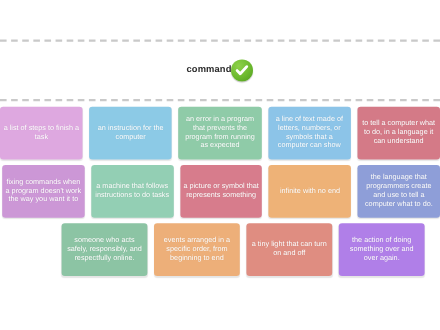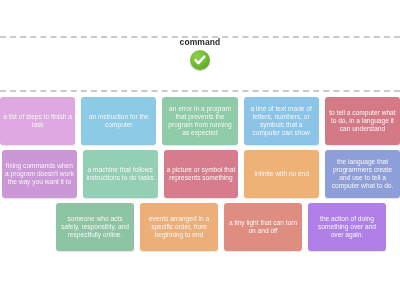--- a/index.html
+++ b/index.html
@@ -20,23 +20,23 @@
   .prompt-zone {
     position: absolute;
     left: 0;
     top: 36px;
     width: 400px;
     height: 56px;
     box-sizing: border-box;
     border-top: 2px dashed #c9c9c9;
     border-bottom: 2px dashed #c9c9c9;
     display: flex;
-    flex-direction: column;
+    flex-direction: row;
     align-items: center;
-    justify-content: flex-start;
+    justify-content: center;
   }
   .prompt-word {
     font-size: 8.5px;
     font-weight: 700;
     color: #2b2b2b;
     letter-spacing: 0.1px;
     line-height: 1;
     margin-bottom: 3px;
   }
   .check-badge {

